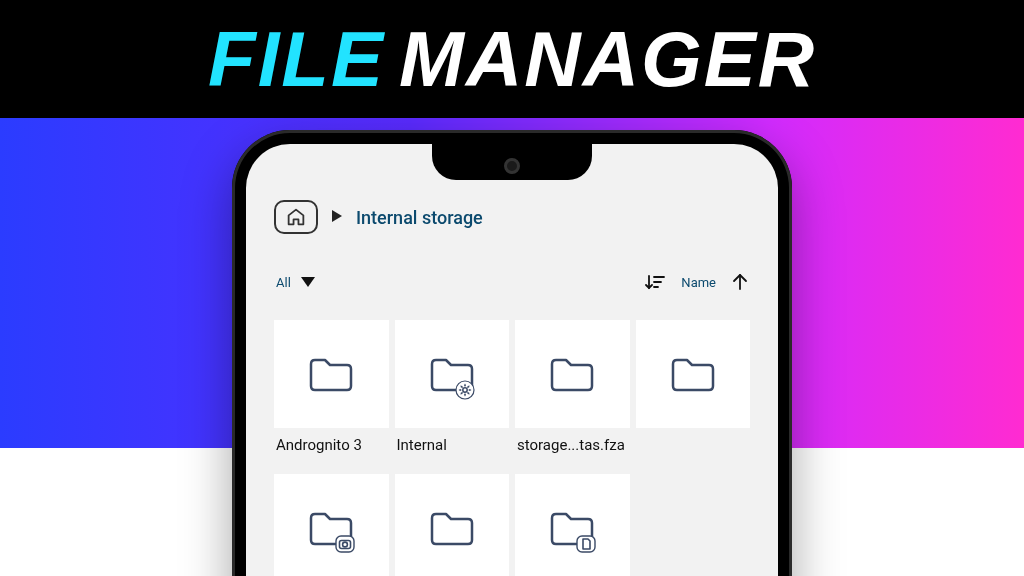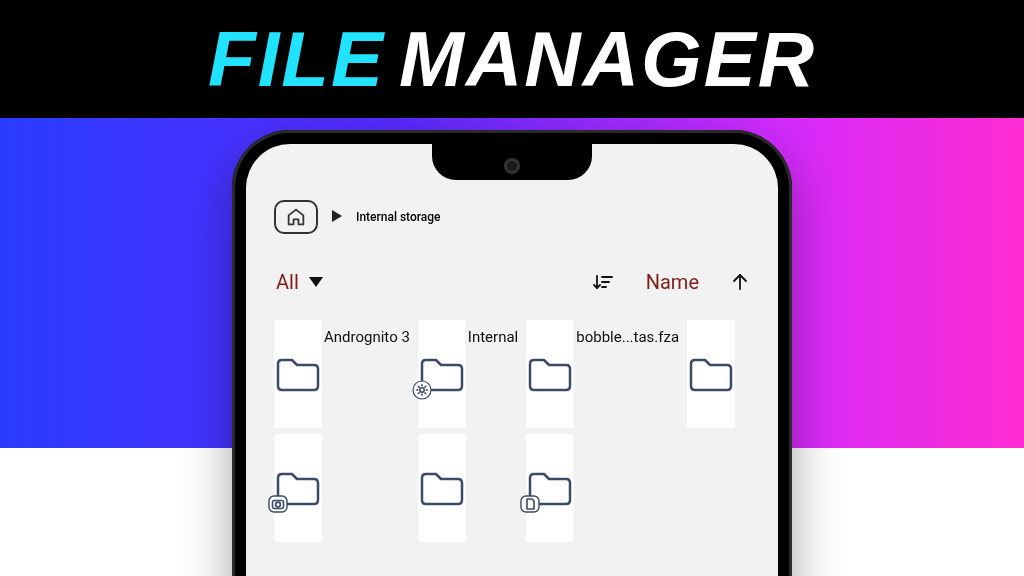--- a/index.html
+++ b/index.html
@@ -12,27 +12,27 @@
   .w3 { color:#fff; }
   .phone-wrap { position:absolute; left:50%; transform:translateX(-50%); top:130px; width:560px; height:700px; }
   .phone { width:100%; height:100%; background:#000; border-radius:58px; padding:14px; box-shadow: 0 20px 50px rgba(0,0,0,0.35), inset 0 0 0 3px #2a2a2a; }
   .screen { width:100%; height:100%; background:#f2f2f2; border-radius:44px; position:relative; overflow:hidden; }
   .notch { position:absolute; top:-2px; left:50%; transform:translateX(-50%); width:160px; height:38px; background:#000; border-bottom-left-radius:24px; border-bottom-right-radius:24px; display:flex; justify-content:center; align-items:flex-end; }
   .cam { width:16px; height:16px; border-radius:50%; background:#1a1a1a; border:3px solid #333; margin-bottom:6px; }
   .content { padding:56px 28px 0 28px; color:#222; }
   .crumb-row { display:flex; align-items:center; gap:14px; height:34px; }
   .home-pill { width:44px; height:34px; border:2px solid #333; border-radius:10px; display:flex; justify-content:center; align-items:center; }
   .sep { font-size:14px; color:#222; }
-  .crumb-label { color:#000000; font-size:12px; font-weight:500; }
+  .crumb-label { color:#0c4a6e; font-size:18px; font-weight:500; }
   .filter-row { margin-top:34px; display:flex; align-items:center; justify-content:space-between; height:28px; padding:0 2px; }
-  .filter-left, .filter-right { display:flex; align-items:center; gap:10px; color:#7f1d1d; font-size:20px; }
-  .filter-right { gap:33px; }
+  .filter-left, .filter-right { display:flex; align-items:center; gap:10px; color:#0c4a6e; font-size:13px; }
+  .filter-right { gap:16px; }
   .icon { display:inline-flex; }
   .grid { margin-top:24px; display:grid; grid-template-columns: repeat(4, 1fr); gap:6px; }
-  .tile { display:flex; flex-direction:row;justify-content:space-between; }
+  .tile { display:flex; flex-direction:column;justify-content:space-between; }
   .tile-box { background:#fff; height:108px; display:flex; justify-content:center; align-items:center; position:relative; }
   .tile-label { font-size:15px; color:#111; padding:8px 2px 14px 2px; white-space:nowrap; overflow:hidden; text-overflow:ellipsis; }
   .folder-svg { width:48px; height:40px; }
   .badge { position:absolute; width:20px; height:20px; bottom:28px; right:34px; display:flex; justify-content:center; align-items:center; }
 </style>
 </head>
 <body>
 
 <div class="stage">
   <div class="banner">
@@ -116,21 +116,21 @@
                   </div>
                 </div>
                 <div class="tile-label">Internal</div>
               </div>
               <div class="tile">
                 <div class="tile-box">
                   <svg class="folder-svg" viewBox="0 0 48 40" fill="none" stroke="#3b4a66" stroke-width="2.5" stroke-linejoin="round">
                     <path d="M4 10 Q4 6 8 6 H18 L23 11 H40 Q44 11 44 15 V32 Q44 36 40 36 H8 Q4 36 4 32 Z"></path>
                   </svg>
                 </div>
-                <div class="tile-label">bobble...tas.fza</div>
+                <div class="tile-label">storage...tas.fza</div>
               </div>
               <div class="tile">
                 <div class="tile-box">
                   <svg class="folder-svg" viewBox="0 0 48 40" fill="none" stroke="#3b4a66" stroke-width="2.5" stroke-linejoin="round">
                     <path d="M4 10 Q4 6 8 6 H18 L23 11 H40 Q44 11 44 15 V32 Q44 36 40 36 H8 Q4 36 4 32 Z"></path>
                   </svg>
                 </div>
               </div>
               <div class="tile">
                 <div class="tile-box">

